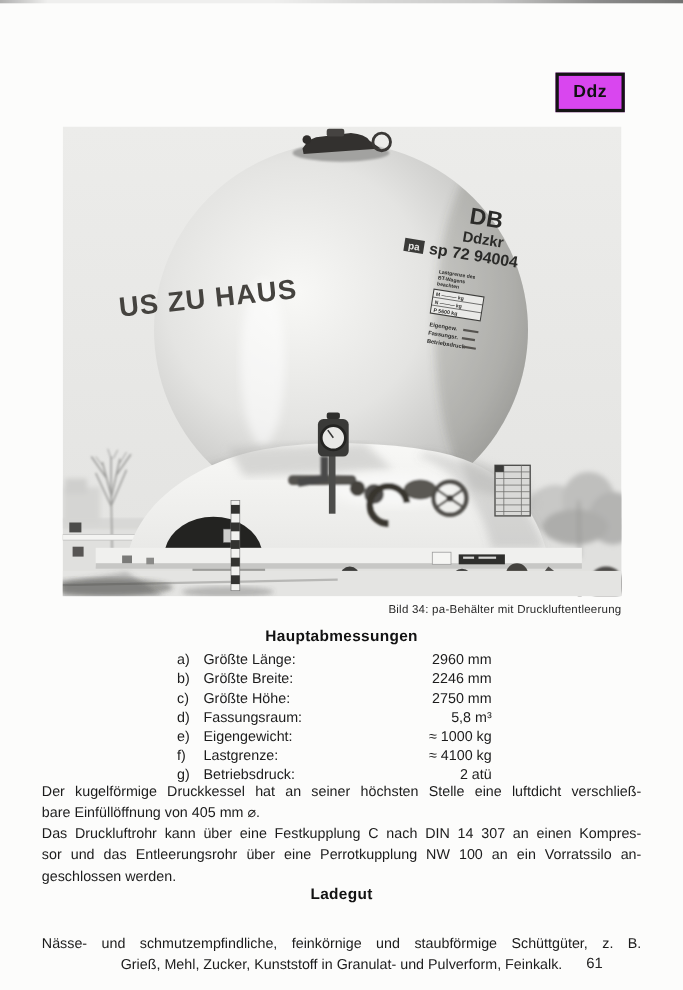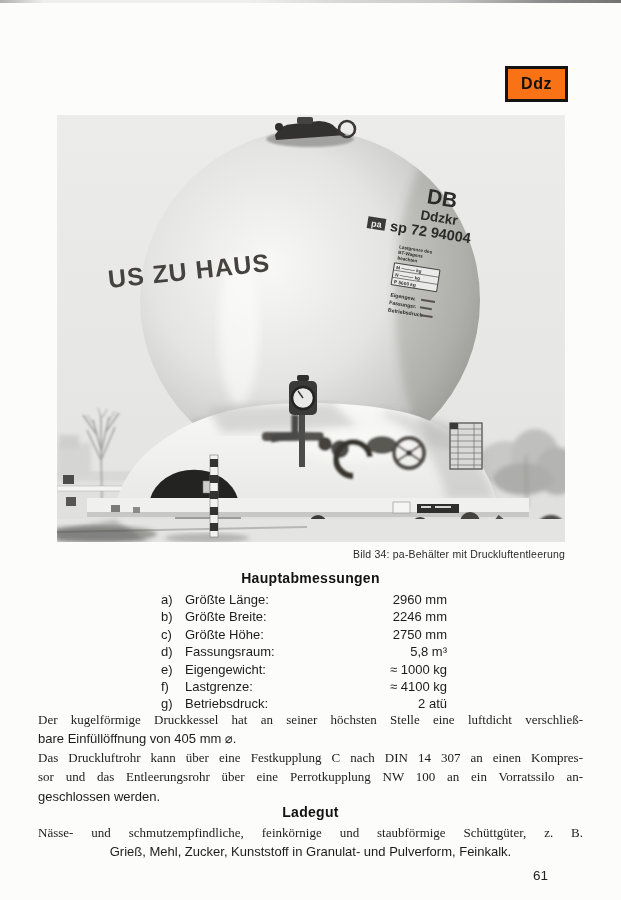--- a/index.html
+++ b/index.html
@@ -9,45 +9,45 @@
     font-family:"Liberation Sans","DejaVu Sans",sans-serif;
   }
   .scan-edge{
     position:absolute;left:0;top:0;width:621px;height:3px;
     background:linear-gradient(90deg,rgba(0,0,0,.30) 0%,rgba(0,0,0,.05) 7%,rgba(0,0,0,.05) 40%,rgba(0,0,0,.14) 55%,rgba(0,0,0,.20) 72%,rgba(0,0,0,.45) 88%,rgba(0,0,0,.55) 100%);
     filter:blur(.7px);
   }
   .class-box{
     position:absolute;left:505px;top:66px;width:57px;height:30px;
     border:3px solid #141414;display:flex;align-items:center;justify-content:center;
-    font-weight:bold;font-size:16px;letter-spacing:.5px;color:#111;background:#f97316;
+    font-weight:bold;font-size:16px;letter-spacing:.5px;color:#111;background:#d946ef;
   }
   .photo{position:absolute;left:57px;top:115px;width:508px;height:427px;}
   .caption{
     position:absolute;left:57px;top:548px;width:508px;text-align:right;
     font-size:10.5px;color:#2a2a2a;letter-spacing:.2px;
   }
   .sec-heading{
     position:absolute;left:38px;width:545px;text-align:center;
     font-weight:bold;font-size:14px;color:#121212;letter-spacing:.3px;
   }
   .h-dims{top:570px;}
   .h-ladegut{top:804px;}
   .dims{position:absolute;left:161px;top:591px;width:286px;font-size:13px;color:#1c1c1c;}
   .dims .row{display:flex;height:17.4px;line-height:17.4px;}
   .dims .key{width:24px;}
   .dims .label{flex:0 0 auto;}
   .dims .value{margin-left:auto;text-align:right;}
   .textblock{position:absolute;left:38px;width:545px;font-size:13px;color:#1c1c1c;}
   .textblock .line{height:19.4px;line-height:19.4px;}
-  .just{text-align:justify;text-align-last:justify;text-justify:inter-word;font-family:Liberation Serif, serif;}
+  .just{text-align:justify;text-align-last:justify;text-justify:inter-word;}
   .center{text-align:center;}
   .p1{top:710px;}
   .p2{top:748px;}
-  .p3{top:823px;}
+  .p3{top:848px;}
   .page-number{position:absolute;left:533px;top:868px;width:40px;text-align:left;font-size:13.5px;color:#222;}
 </style>
 </head>
 <body>
 
 <div class="scan-edge"></div>
 
 <div class="class-box">
   <span>Ddz</span>
 </div>

